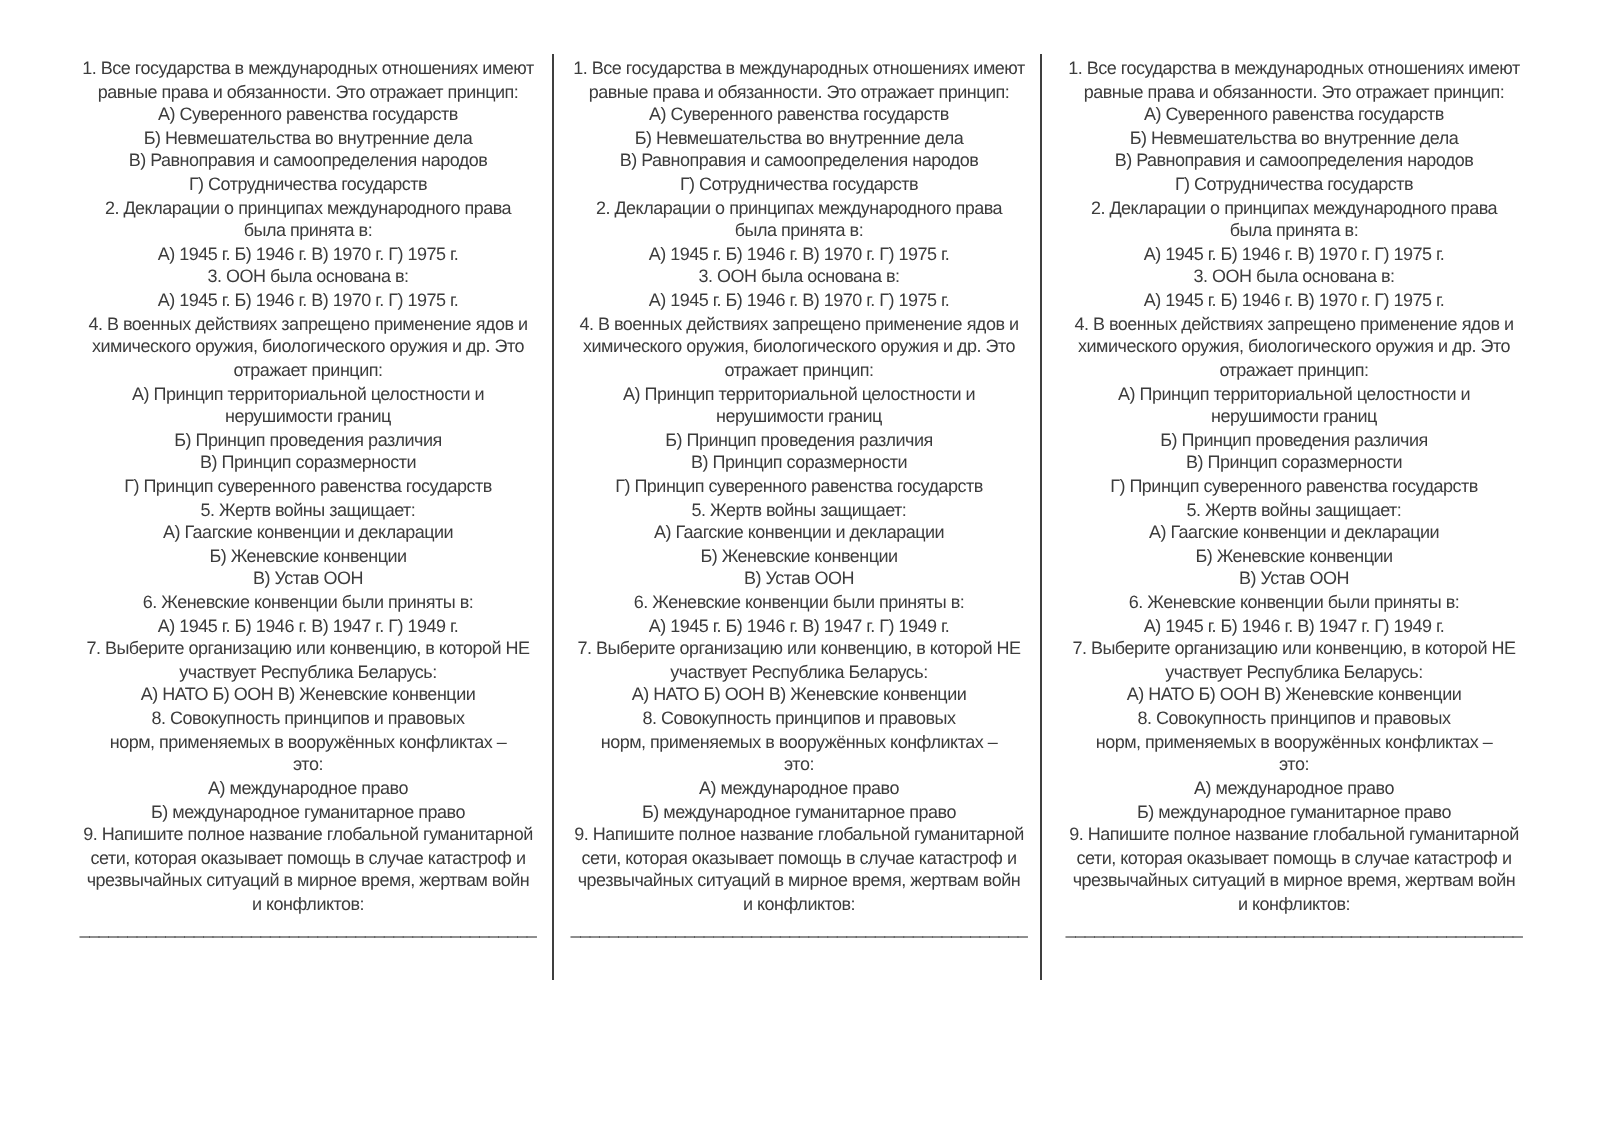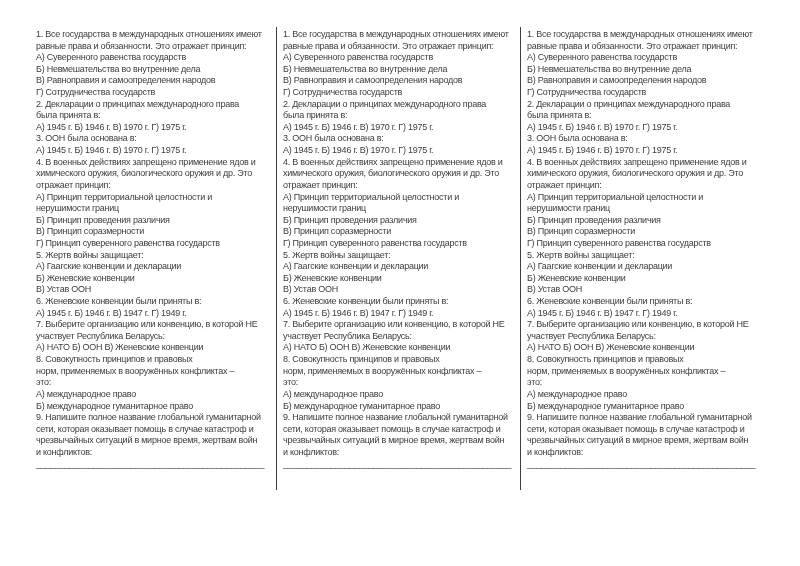--- a/index.html
+++ b/index.html
@@ -19,20 +19,21 @@
     left: 30px;
     top: 27px;
     width: 741px;
     height: 463px;
     display: flex;
   }
   .cell {
     box-sizing: border-box;
     overflow: hidden;
     padding: 2px 4px 0 6px;
+    text-align: center;
   }
   .cell-1 { width: 247px; border-right: 1px solid #3f3f3f; }
   .cell-2 { width: 244px; border-right: 1px solid #3f3f3f; }
   .cell-3 { width: 250px; }
   .line {
     white-space: nowrap;
     height: 11.62px;
     line-height: 11.62px;
     font-size: 9px;
     letter-spacing: -0.25px;

